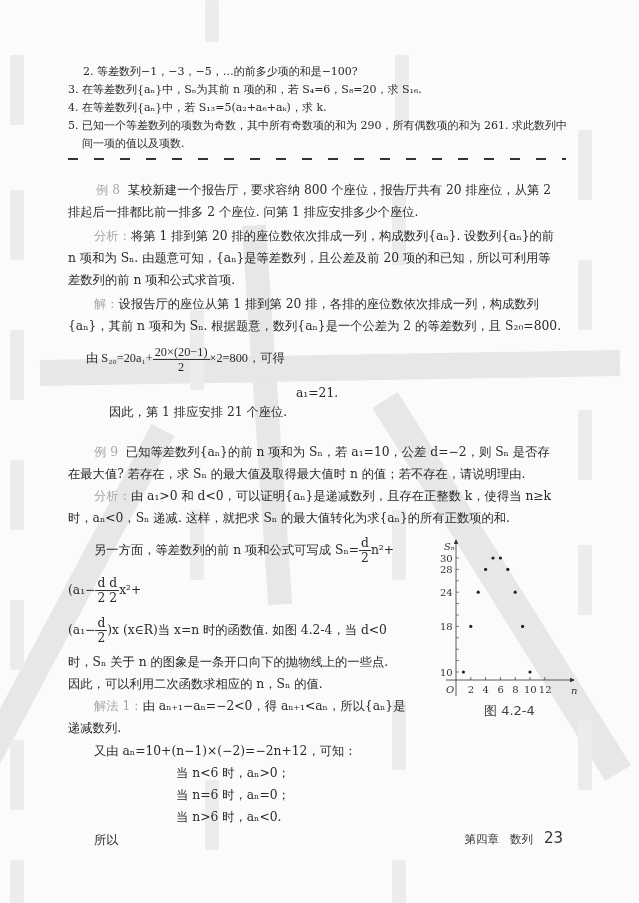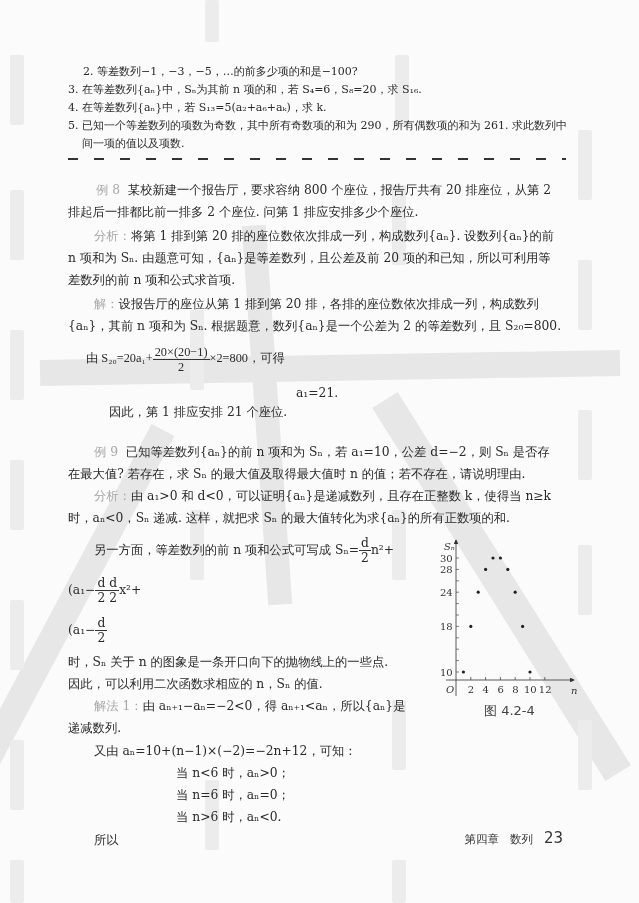--- a/index.html
+++ b/index.html
@@ -106,21 +106,21 @@
     </div>
     <div class="line" style="left:68px;top:510px;">时，aₙ&lt;0，Sₙ 递减. 这样，就把求 Sₙ 的最大值转化为求{aₙ}的所有正数项的和.</div>
 
     <div class="line" style="left:94px;top:536px;">
       <span>另一方面，等差数列的前 n 项和公式可写成 Sₙ=</span><span class="frac"><span class="num">d</span><span>2</span></span><span>n²+</span>
     </div>
     <div class="line" style="left:68px;top:576px;">
       <span>(a₁−</span><span class="frac"><span class="num">d</span><span>2</span></span><span class="frac"><span class="num">d</span><span>2</span></span><span>x²+</span>
     </div>
     <div class="line" style="left:68px;top:616px;">
-      <span>(a₁−</span><span class="frac"><span class="num">d</span><span>2</span></span>
+      <span>(a₁−</span><span class="frac"><span class="num">d</span><span>2</span></span><span>)x (x∈R)当 x=n 时的函数值. 如图 4.2-4，当 d&lt;0</span>
     </div>
     <div class="line" style="left:68px;top:654px;">时，Sₙ 关于 n 的图象是一条开口向下的抛物线上的一些点.</div>
     <div class="line" style="left:68px;top:676px;">因此，可以利用二次函数求相应的 n，Sₙ 的值.</div>
     <div class="line" style="left:94px;top:698px;">
       <span class="lbl">解法 1：</span><span>由 aₙ₊₁−aₙ=−2&lt;0，得 aₙ₊₁&lt;aₙ，所以{aₙ}是</span>
     </div>
     <div class="line" style="left:68px;top:720px;">递减数列.</div>
     <div class="line" style="left:94px;top:743px;">又由 aₙ=10+(n−1)×(−2)=−2n+12，可知：</div>
     <div class="line" style="left:176px;top:765px;">当 n&lt;6 时，aₙ&gt;0；</div>
     <div class="line" style="left:176px;top:787px;">当 n=6 时，aₙ=0；</div>

